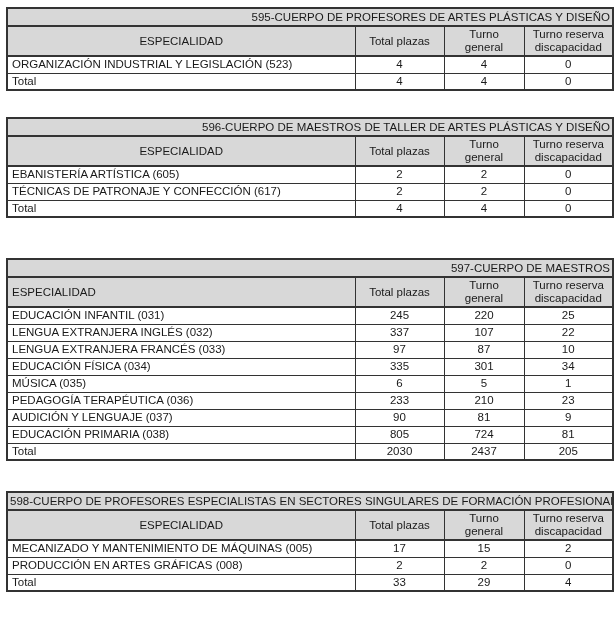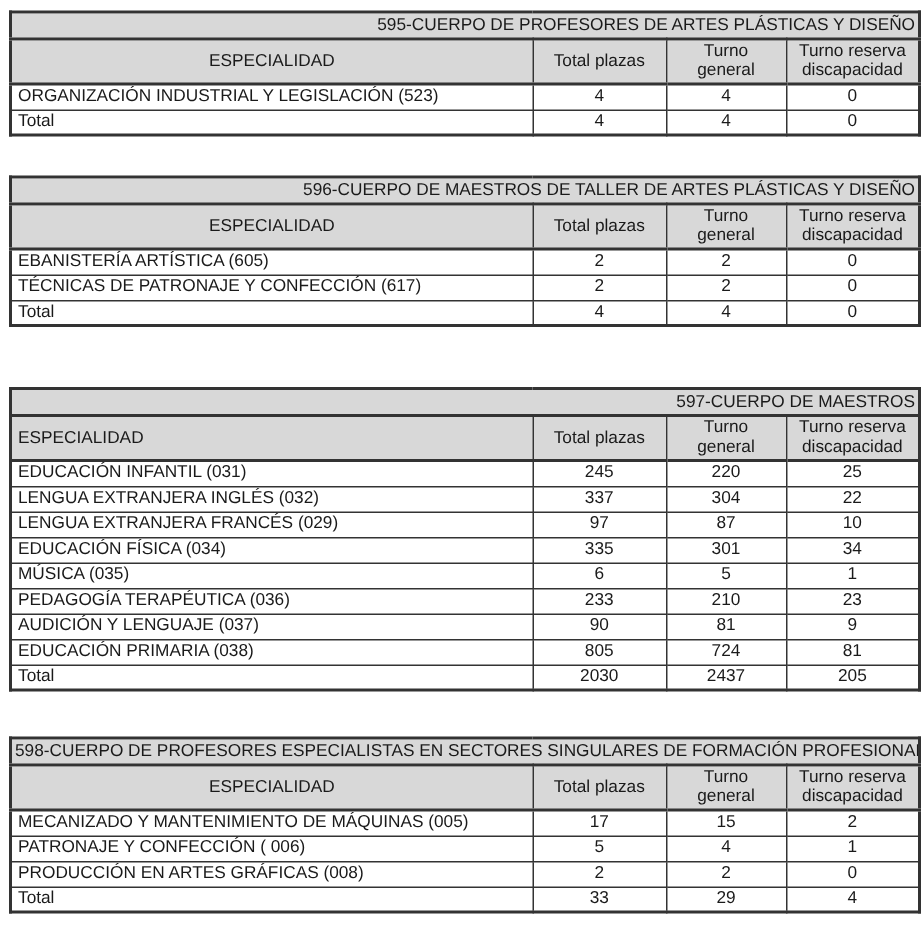--- a/index.html
+++ b/index.html
@@ -166,25 +166,25 @@
     <tbody>
         <tr>
           <td class="esp">EDUCACIÓN INFANTIL (031)</td>
           <td>245</td>
           <td>220</td>
           <td>25</td>
         </tr>
         <tr>
           <td class="esp">LENGUA EXTRANJERA INGLÉS (032)</td>
           <td>337</td>
-          <td>304</td>
+          <td>107</td>
           <td>22</td>
         </tr>
         <tr>
-          <td class="esp">LENGUA EXTRANJERA FRANCÉS (029)</td>
+          <td class="esp">LENGUA EXTRANJERA FRANCÉS (033)</td>
           <td>97</td>
           <td>87</td>
           <td>10</td>
         </tr>
         <tr>
           <td class="esp">EDUCACIÓN FÍSICA (034)</td>
           <td>335</td>
           <td>301</td>
           <td>34</td>
         </tr>
@@ -241,26 +241,20 @@
       </tr>
     </thead>
     <tbody>
         <tr>
           <td class="esp">MECANIZADO Y MANTENIMIENTO DE MÁQUINAS (005)</td>
           <td>17</td>
           <td>15</td>
           <td>2</td>
         </tr>
         <tr>
-          <td class="esp">PATRONAJE Y CONFECCIÓN ( 006)</td>
-          <td>5</td>
-          <td>4</td>
-          <td>1</td>
-        </tr>
-        <tr>
           <td class="esp">PRODUCCIÓN EN ARTES GRÁFICAS (008)</td>
           <td>2</td>
           <td>2</td>
           <td>0</td>
         </tr>
         <tr>
           <td class="esp">Total</td>
           <td>33</td>
           <td>29</td>
           <td>4</td>

